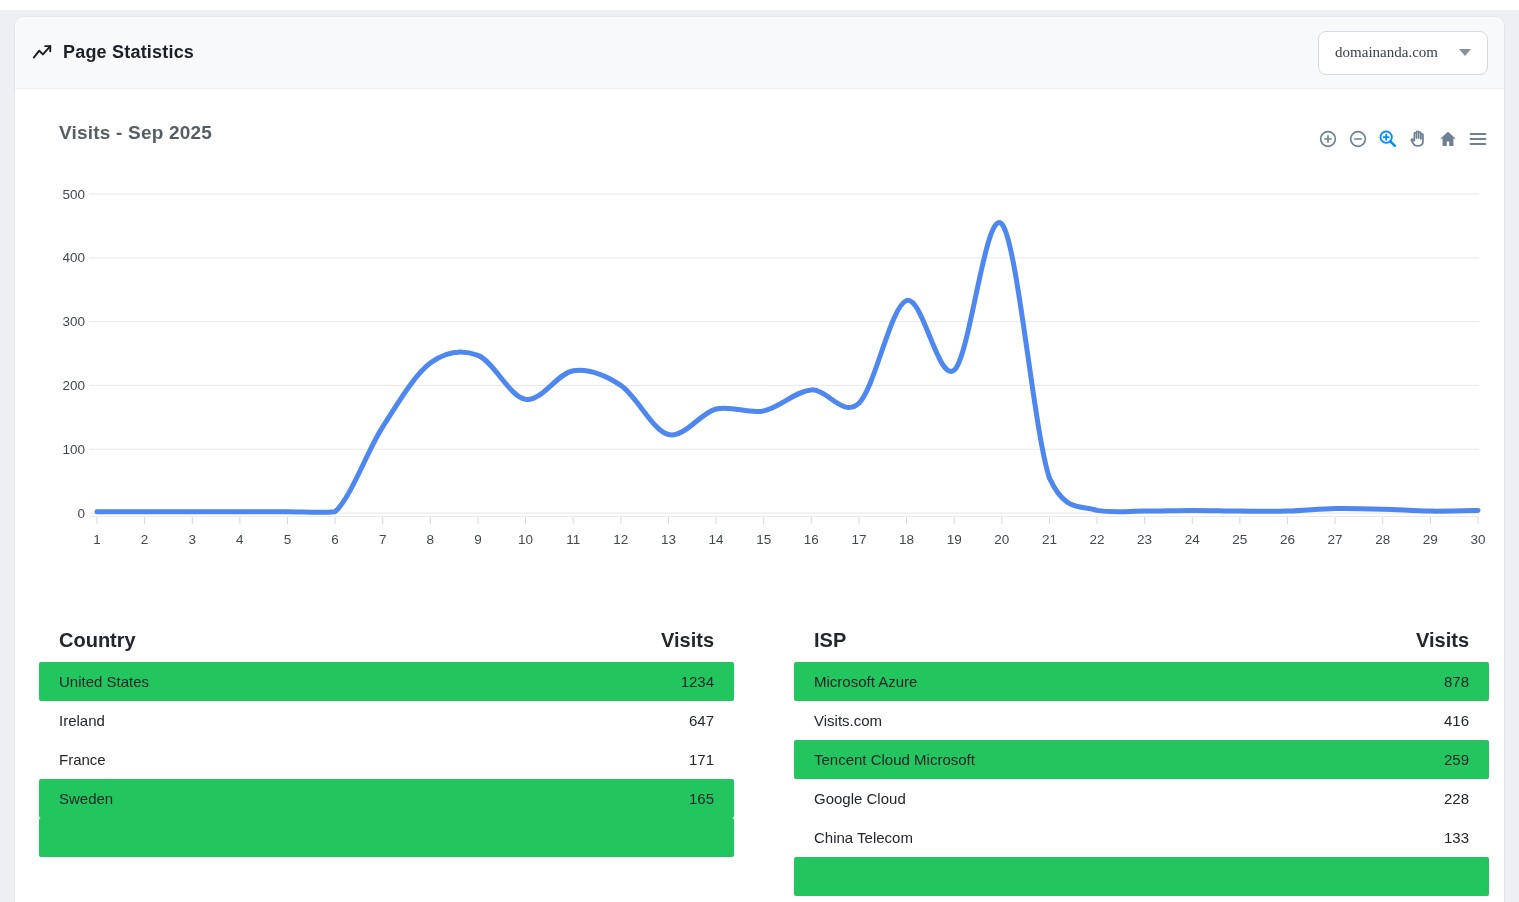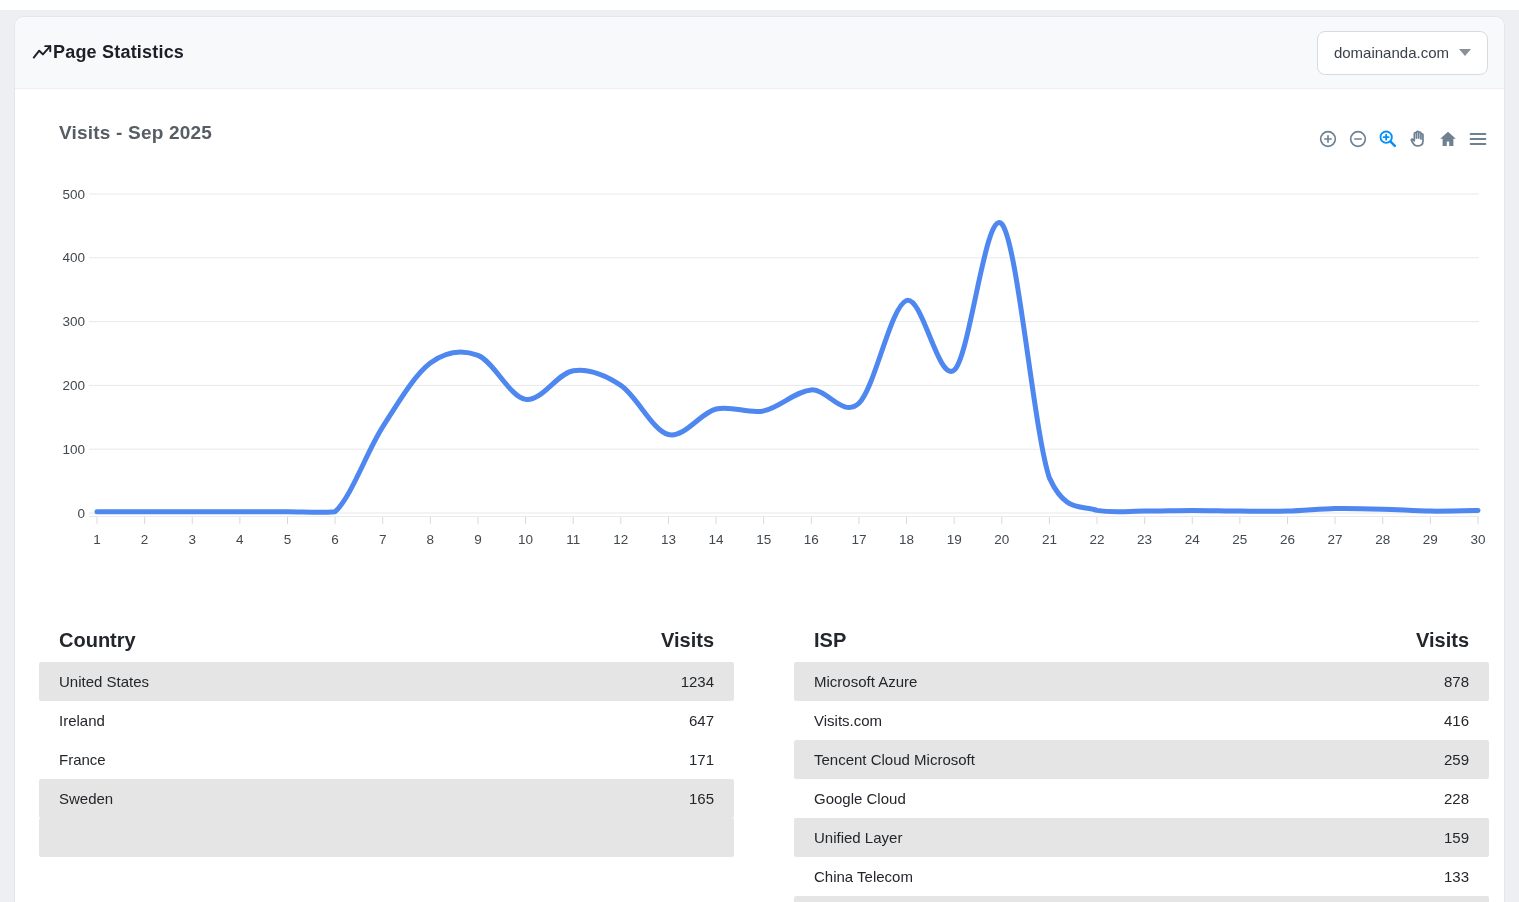--- a/index.html
+++ b/index.html
@@ -5,41 +5,41 @@
   * { margin:0; padding:0; box-sizing:border-box; }
   html,body { width:1519px; height:902px; overflow:hidden;
     font-family:"Liberation Sans", sans-serif; background:#edeff3; }
   .top-strip { position:absolute; top:0; left:0; width:100%; height:10px; background:#ffffff; }
   .card { position:absolute; left:14px; top:16px; width:1491px; height:920px;
     background:#ffffff; border:1px solid #e3e6ea; border-radius:10px; }
   
   .card-header { height:72px; background:#f8f9fa; border-bottom:1px solid #eceef1;
     border-radius:10px 10px 0 0; display:flex; align-items:center;
     justify-content:space-between; padding:0 16px; }
-  .title-wrap { display:flex; align-items:center; }
+  .title-wrap { display:flex; align-items:center; gap:10px; }
   .page-title { font-size:18px; font-weight:bold; color:#1b1f26; letter-spacing:.2px; }
-  .domain-select { display:flex; align-items:center; gap:10px; height:44px; padding:0 16px;
+  .domain-select { display:flex; align-items:center; gap:21px; height:44px; padding:0 16px;
     background:#ffffff; border:1px solid #d7dbdf; border-radius:8px; cursor:pointer;
-    font-size:15px; color:#3a4149; }
+    font-size:15px; color:#3a4149;font-family:Liberation Serif, serif; }
   .caret { width:0; height:0; border-left:6px solid transparent; border-right:6px solid transparent;
     border-top:7px solid #8a9097; }
   
   .chart-title { position:absolute; left:44px; top:105px; font-size:19px; font-weight:bold;
     color:#575d64; letter-spacing:.2px; }
   .chart-toolbar { position:absolute; right:14px; top:110px; display:flex; align-items:center; gap:6px; }
   .tb-icon { width:24px; height:24px; display:flex; align-items:center; justify-content:center; cursor:pointer; }
   .chart-svg { position:absolute; left:0; top:0; width:1491px; height:560px; }
   
   .tables { position:absolute; top:602px; left:24px; width:1450px; display:flex; justify-content:space-between; }
   .stat-table { width:695px; }
   .thead { display:flex; justify-content:space-between; align-items:center; height:43px;
     padding:0 20px; font-size:20px; font-weight:bold; color:#23272c; }
   .trow { display:flex; justify-content:space-between; align-items:center; height:39px;
     padding:0 20px; font-size:15px; color:#23272c; border-radius:2px; }
-  .trow.stripe { background:#e5e5e5; }
+  .trow.stripe { background:#22c55e; }
 </style>
 </head>
 <body>
 
 <div class="top-strip"></div>
 
 <div class="card">
 
   <div class="card-header">
     <div class="title-wrap">
@@ -218,24 +218,20 @@
             <span>416</span>
           </div>
           <div class="trow stripe">
             <span>Tencent Cloud Microsoft</span>
             <span>259</span>
           </div>
           <div class="trow">
             <span>Google Cloud</span>
             <span>228</span>
           </div>
-          <div class="trow stripe">
-            <span>Unified Layer</span>
-            <span>159</span>
-          </div>
           <div class="trow">
             <span>China Telecom</span>
             <span>133</span>
           </div>
           <div class="trow stripe"></div>
         </div>
     </div>
   </div>
 
 </div>

